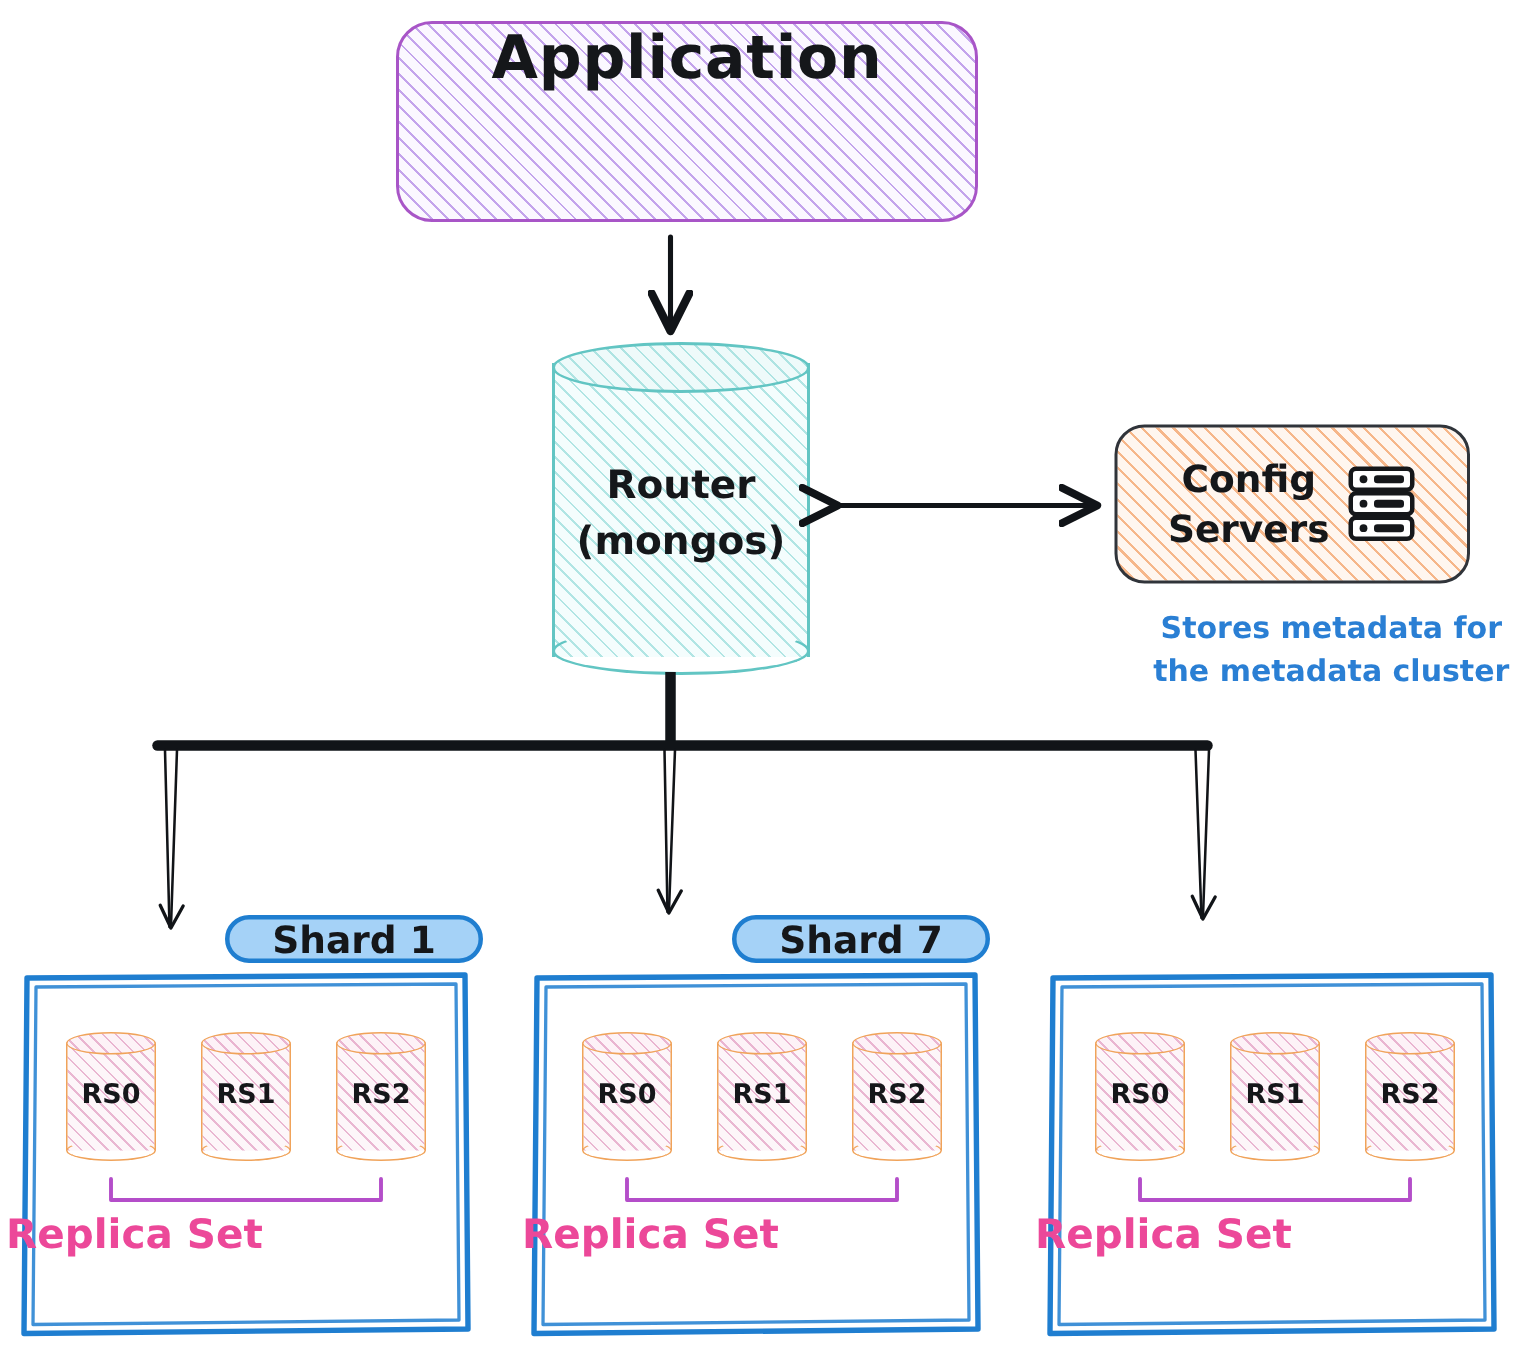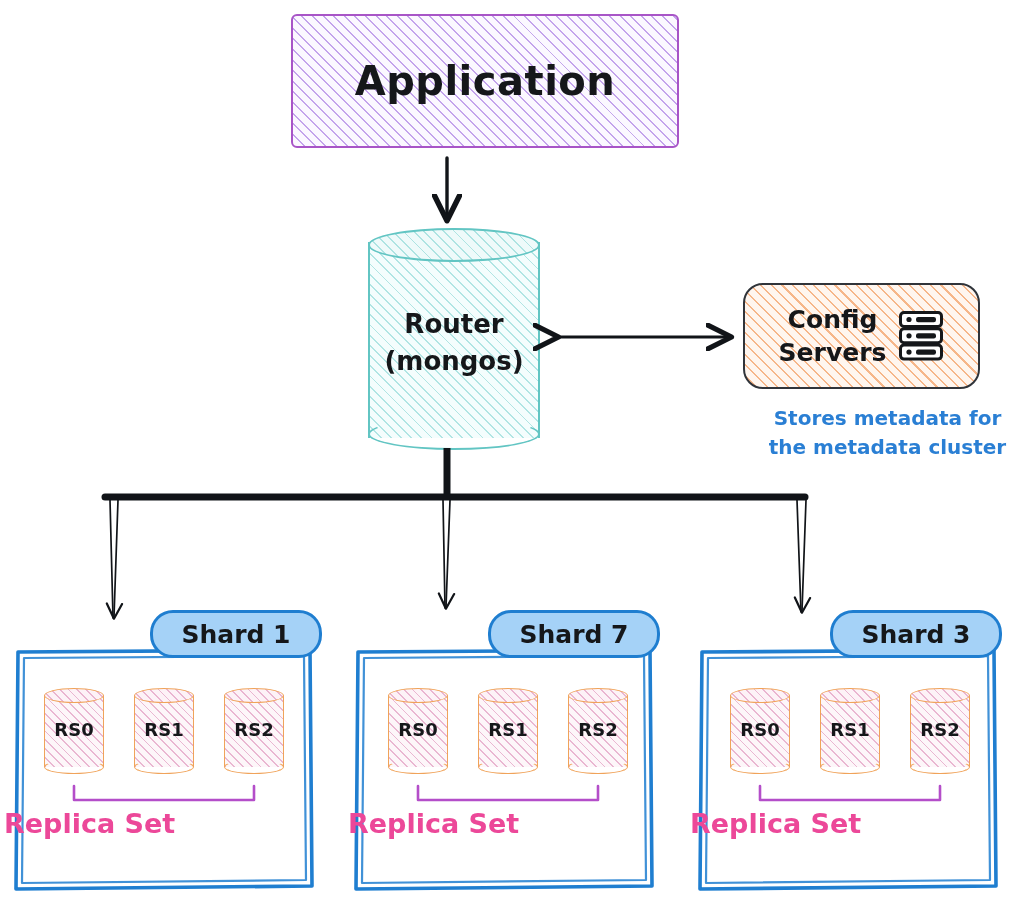--- a/index.html
+++ b/index.html
@@ -10,27 +10,27 @@
     position:relative; overflow:hidden;
   }
   #stage { position:absolute; inset:0; width:1024px; height:898px; }
 
   .node { position:absolute; }
 
   
   #application-box {
     left:264px; top:14px; width:388px; height:134px;
     border:2.4px solid #a855c7;
-    border-radius:6px;
+    border-radius:24px;
     background:
       repeating-linear-gradient(45deg,
         rgba(150,95,220,0.55) 0px, rgba(150,95,220,0.55) 1.4px,
         rgba(255,255,255,0) 1.4px, rgba(255,255,255,0) 7.5px),
       #fbf8ff;
-    display:flex; align-items:center; justify-content:center;margin-left:27px;
+    display:flex; justify-content:center;
   }
   #application-label {
     font-family:"DejaVu Sans", sans-serif;
     font-size:40px; font-weight:600; color:#15171a;
     letter-spacing:.5px;
   }
 
   
   #router-cylinder {
     left:368px; top:228px; width:172px; height:222px;
@@ -89,21 +89,21 @@
   }
 
   
   .shard { position:absolute; top:640px; width:320px; height:258px; }
   #shard-1 { left:4px; }
   #shard-2 { left:348px; }
   #shard-3 { left:690px; }
 
   .shard-frame { position:absolute; inset:0; }
   .shard-tab {
-    position:absolute; top:-30px; height:48px;
+    position:absolute; top:-30px; height:32px;
     background:#a5d2f7; border:3px solid #1f7ed0; border-radius:23px;
     display:flex; align-items:center; justify-content:center;
     z-index:4; padding:0 18px;
   }
   #shard-1 .shard-tab { left:146px; width:172px; }
   #shard-2 .shard-tab { left:140px; width:172px; }
   #shard-3 .shard-tab { left:140px; width:172px; }
   .shard-tab-label { font-size:25px; font-weight:600; color:#15171a; }
 
   .rs-row {
@@ -306,23 +306,20 @@
     <div class="replica-set-label">Replica Set</div>
   </div>
 
   <div class="shard" id="shard-3">
     <svg class="shard-frame" viewBox="0 0 320 258" preserveAspectRatio="none">
       <g fill="none" stroke="#1f7ed0" stroke-width="3.6" stroke-linecap="round" stroke-linejoin="round">
         <path d="M12,12 L304,10 L306,246 L10,249 Z"></path>
         <path d="M18,18 L298,16 L300,240 L16,243 Z" stroke-width="2.2" opacity="0.85"></path>
       </g>
     </svg>
-    <div class="shard-tab">
-      <span class="shard-tab-label">Shard 3</span>
-    </div>
     <div class="rs-row">
       <div class="rs-cyl">
         <div class="rs-body"></div>
         <div class="rs-bottom"></div>
         <div class="rs-top"></div>
         <span class="rs-label">RS0</span>
       </div>
       <div class="rs-cyl">
         <div class="rs-body"></div>
         <div class="rs-bottom"></div>

